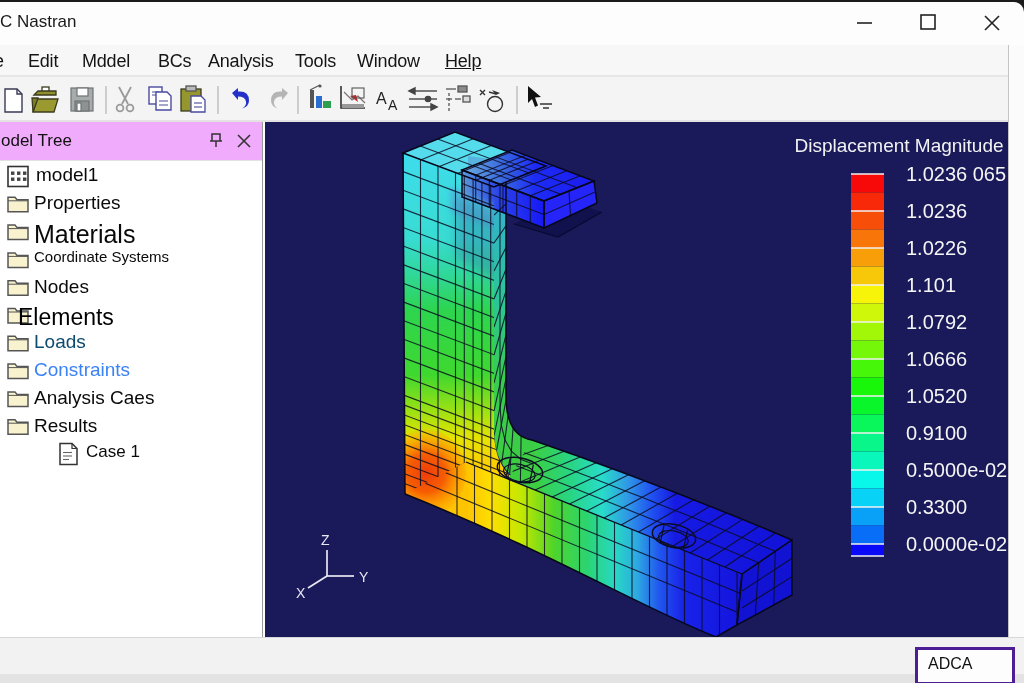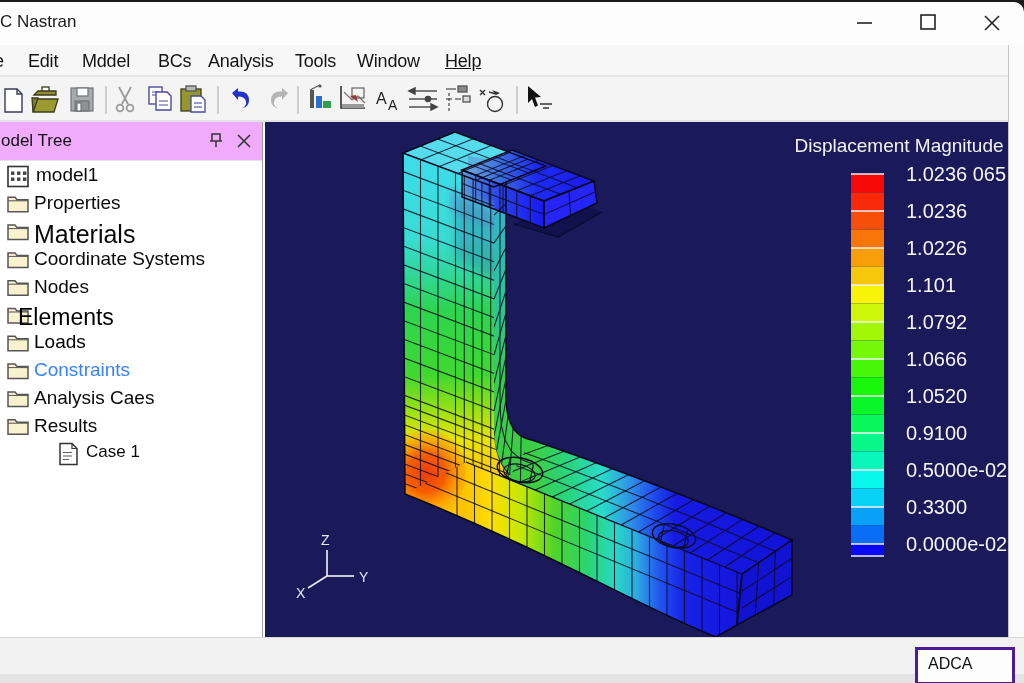--- a/index.html
+++ b/index.html
@@ -180,24 +180,24 @@
         <path d="M2,1 h12 l5,5 v16 h-17 Z" fill="#fff" stroke="#333" stroke-width="1.5"></path>
         <path d="M14,1 v5 h5" fill="none" stroke="#333" stroke-width="1.2"></path>
         <line x1="5" y1="10" x2="14" y2="10" stroke="#666" stroke-width="1.1"></line>
         <line x1="5" y1="13.5" x2="14" y2="13.5" stroke="#666" stroke-width="1.1"></line>
         <line x1="5" y1="17" x2="11" y2="17" stroke="#666" stroke-width="1.1"></line>
       </g>
     </svg>
     <div style="position:absolute;left:36px;top:42px;font-size:19px;color:#0a0a0a;white-space:nowrap;">model1</div>
     <div style="position:absolute;left:34px;top:70px;font-size:19px;color:#0a0a0a;white-space:nowrap;">Properties</div>
     <div style="position:absolute;left:34px;top:98px;font-size:25px;color:#0a0a0a;white-space:nowrap;">Materials</div>
-    <div style="position:absolute;left:34px;top:126px;font-size:19px;color:#0a0a0a;white-space:nowrap;">Coordinate Systems</div>
+    <div style="position:absolute;left:34px;top:126px;font-size:15px;color:#0a0a0a;white-space:nowrap;">Coordinate Systems</div>
     <div style="position:absolute;left:34px;top:154px;font-size:19px;color:#0a0a0a;white-space:nowrap;">Nodes</div>
     <div style="position:absolute;left:18px;top:182px;font-size:23px;color:#000000;white-space:nowrap;">Elements</div>
-    <div style="position:absolute;left:34px;top:209px;font-size:19px;color:#000000;white-space:nowrap;">Loads</div>
+    <div style="position:absolute;left:34px;top:209px;font-size:19px;color:#0c4a6e;white-space:nowrap;">Loads</div>
     <div style="position:absolute;left:34px;top:237px;font-size:19px;color:#3b82f6;white-space:nowrap;">Constraints</div>
     <div style="position:absolute;left:34px;top:265px;font-size:19px;color:#0a0a0a;white-space:nowrap;">Analysis Caes</div>
     <div style="position:absolute;left:34px;top:293px;font-size:19px;color:#0a0a0a;white-space:nowrap;">Results</div>
     <div style="position:absolute;left:86px;top:320px;font-size:17px;color:#0a0a0a;white-space:nowrap;">Case 1</div>
 </div>
 
 <div class="abs" style="left:265px;top:122px;width:743px;height:515px;background:#1a1a5a;"></div>
 <svg class="abs" style="left:265px;top:122px;width:743px;height:515px;" viewBox="265 122 743 515">
 <defs>
 <linearGradient id="gWallF" x1="0" y1="153" x2="0" y2="510" gradientUnits="userSpaceOnUse">

